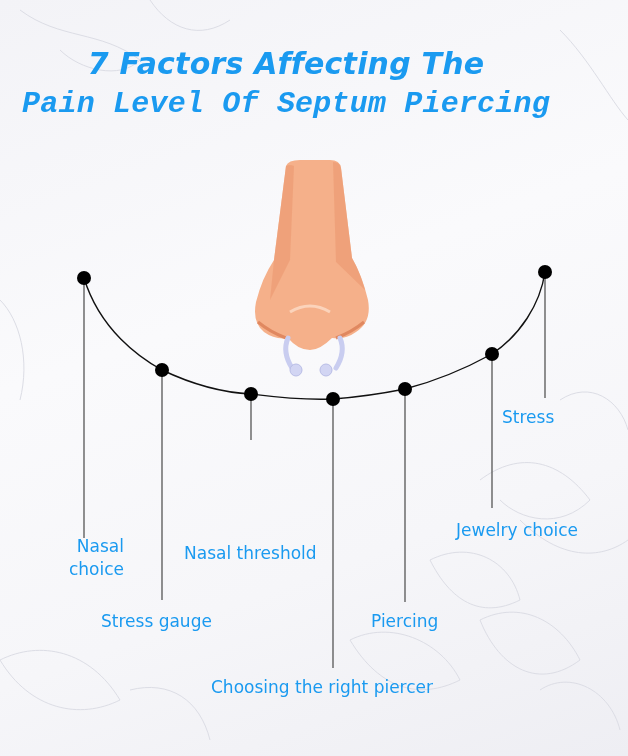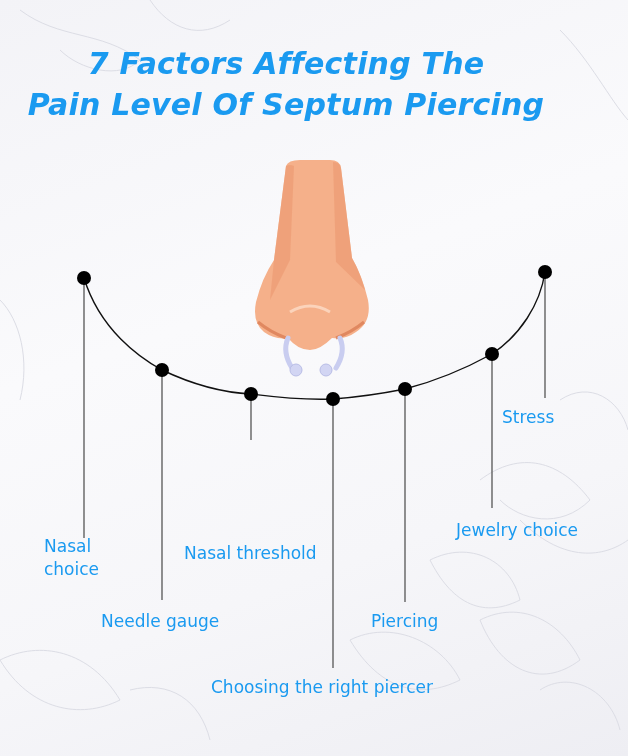--- a/index.html
+++ b/index.html
@@ -2,21 +2,21 @@
 <html><head>
 <meta charset="utf-8">
 <style>
   html,body{margin:0;padding:0;}
   body{width:628px;height:756px;overflow:hidden;position:relative;
     background:linear-gradient(160deg,#f3f3f7 0%,#fafafc 40%,#f6f6f9 70%,#eeeef3 100%);
     font-family:"Liberation Sans",sans-serif;}
   .title{position:absolute;left:0;width:572px;text-align:center;color:#1a9af0;
     font-family:"DejaVu Sans",sans-serif;font-weight:bold;font-style:italic;font-size:30px;letter-spacing:0.2px;}
   .t1{top:46px;}
-  .t2{top:87px;}
+  .t2{top:87px;font-family:Liberation Mono, monospace;}
   .label{position:absolute;color:#1a9af0;font-family:"DejaVu Sans",sans-serif;font-size:17px;white-space:nowrap;}
   svg.diag{position:absolute;left:0;top:0;}
   .deco{position:absolute;pointer-events:none;}
 </style>
 </head>
 <body>
 
 <svg class="deco" width="628" height="756" viewBox="0 0 628 756">
   <g fill="none" stroke="#dcdde5" stroke-width="1">
     <path d="M20 10 C60 40 100 30 140 60 C120 80 80 70 60 50"></path>
@@ -74,22 +74,22 @@
     <circle cx="84" cy="278" r="7"></circle>
     <circle cx="162" cy="370" r="7"></circle>
     <circle cx="251" cy="394" r="7"></circle>
     <circle cx="333" cy="399" r="7"></circle>
     <circle cx="405" cy="389" r="7"></circle>
     <circle cx="492" cy="354" r="7"></circle>
     <circle cx="545" cy="272" r="7"></circle>
   </g>
 </svg>
 
-<div class="label" style="left:44px;top:535px;width:80px;text-align:left;line-height:23px;">
+<div class="label" style="left:44px;top:535px;width:80px;text-align:right;line-height:23px;">
   <div>Nasal</div>
   <div>choice</div>
 </div>
-<div class="label" style="left:101px;top:611px;">Needle gauge</div>
+<div class="label" style="left:101px;top:611px;">Stress gauge</div>
 <div class="label" style="left:184px;top:543px;">Nasal threshold</div>
 <div class="label" style="left:211px;top:677px;">Choosing the right piercer</div>
 <div class="label" style="left:371px;top:611px;">Piercing</div>
 <div class="label" style="left:432px;top:520px;margin-left:24px;">Jewelry choice</div>
 <div class="label" style="left:502px;top:407px;">Stress</div>
 
 </body></html>

